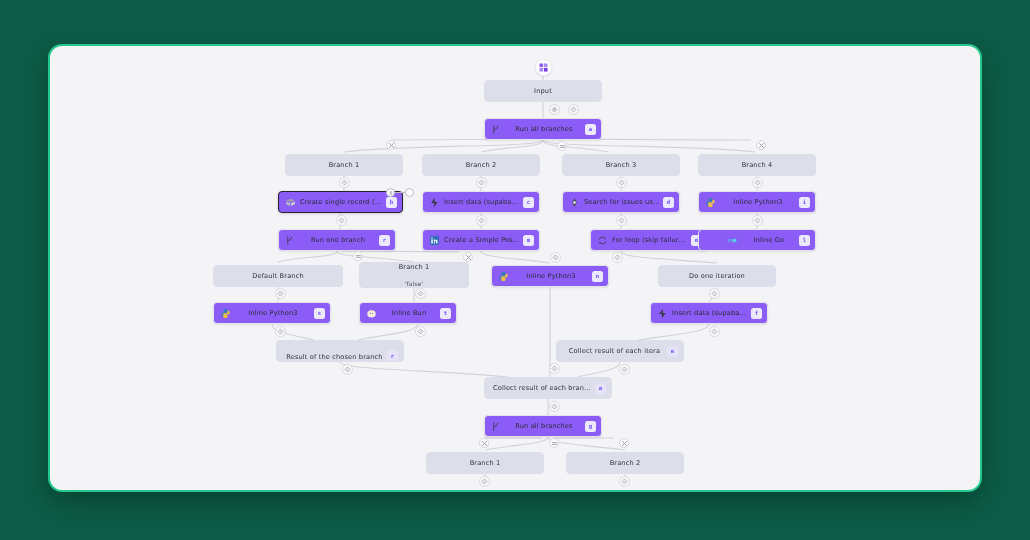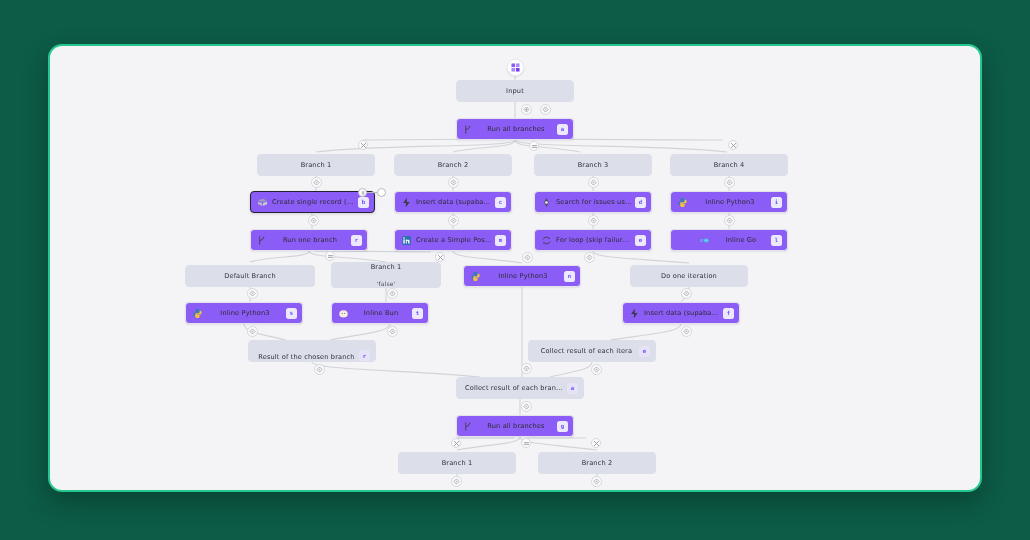--- a/index.html
+++ b/index.html
@@ -22,21 +22,21 @@
     position: absolute;
     left: 48px; top: 44px;
     width: 934px; height: 448px;
     background: #f4f4f6;
     border: 2.5px solid #24c88c;
     border-radius: 14px;
     box-shadow: 0 10px 26px rgba(0,0,0,0.28);
     overflow: hidden;
   }
   #graph {
-    position: absolute; inset: 0;
+    position: absolute; inset: 0; margin-left: 28px;
   }
   #edges {
     position: absolute; left: 0; top: 0;
     width: 934px; height: 448px;
     pointer-events: none;
   }
 
   
   .node {
     position: absolute;
@@ -303,21 +303,21 @@
               <svg width="11" height="11" viewBox="0 0 16 16">
                 <rect x="1.5" y="1.5" width="13" height="13" rx="2" fill="#2f6fb4"></rect>
                 <rect x="3.4" y="6.4" width="2" height="6" fill="#fff"></rect>
                 <circle cx="4.4" cy="4.3" r="1.2" fill="#fff"></circle>
                 <path d="M7 6.4 h2 v1 a2 2 0 0 1 3.4 1.6 v3.4 h-2 V9.4 a1 1 0 0 0 -2 0 v3 H7z" fill="#fff"></path>
               </svg>
             </span>
             <span class="lbl">Create a Simple Post (User) (...</span>
             <span class="badge">m</span>
           </div>
-          <div class="node card" style="left: 484px; top: 183px; width: 118px;">
+          <div class="node card" style="left: 512px; top: 183px; width: 118px;">
             <span class="ic">
               <svg width="11" height="11" viewBox="0 0 16 16">
                 <path d="M3 6.5 a5 5 0 0 1 9 -1" stroke="#3b3b46" stroke-width="1.2" fill="none"></path>
                 <path d="M13 9.5 a5 5 0 0 1 -9 1" stroke="#3b3b46" stroke-width="1.2" fill="none"></path>
                 <path d="M12.6 3.2 l.4 2.4 -2.3 -.5z" fill="#3b3b46"></path>
                 <path d="M3.4 12.8 l-.4 -2.4 2.3 .5z" fill="#3b3b46"></path>
               </svg>
             </span>
             <span class="lbl">For loop (skip failures)</span>
             <span class="badge">e</span>

